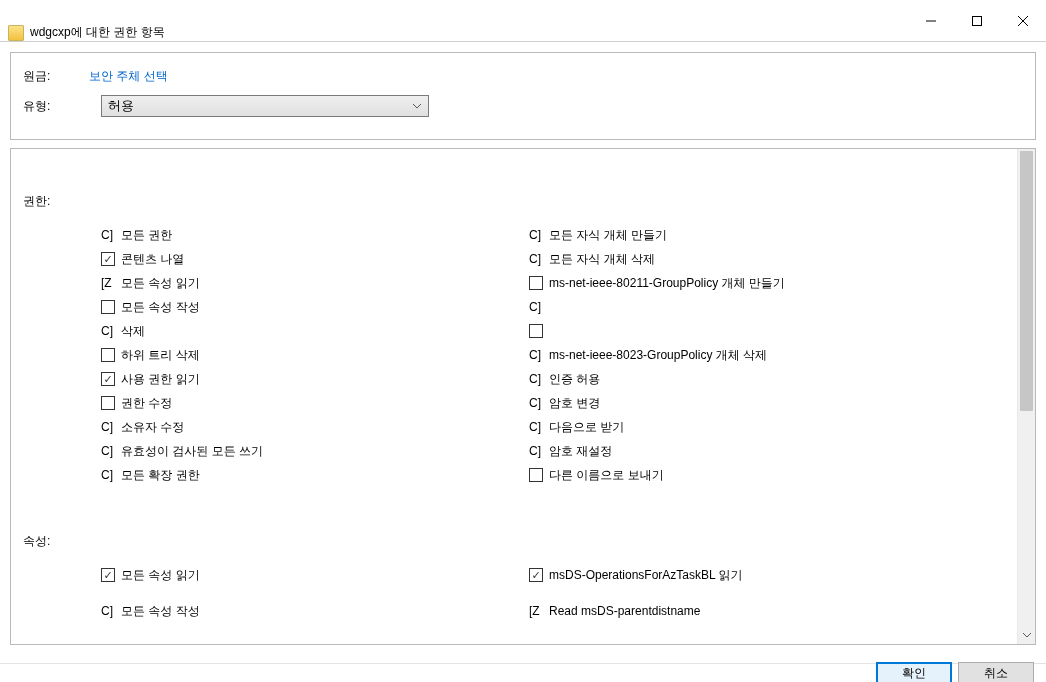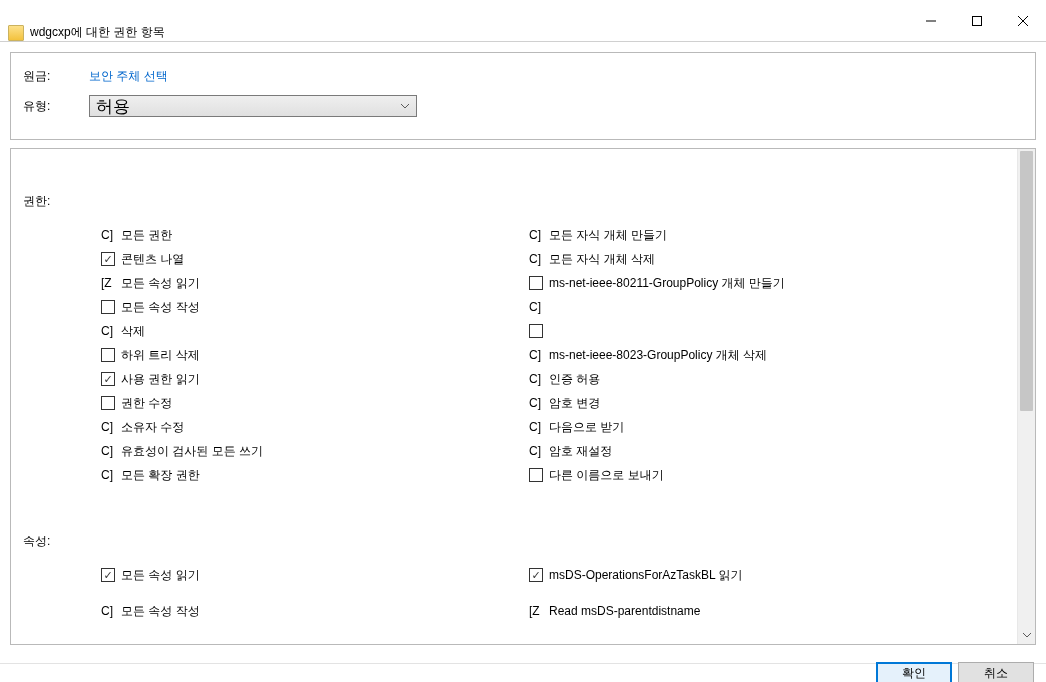--- a/index.html
+++ b/index.html
@@ -80,21 +80,22 @@
 }
 .select {
   width: 328px;
   height: 22px;
   border: 1px solid #7a7a7a;
   background: linear-gradient(#efefef,#e0e0e0);
   display: flex;
   align-items: center;
   justify-content: space-between;
   padding: 0 4px 0 6px;
-  font-size: 17px;
+  font-size: 13px;
+  margin-left: 12px;
 }
 .select .arrow {
   width: 14px;
   display: flex;
   align-items: center;
   justify-content: center;
 }
 .highlight-row {
   border: 3px solid #e23b3b;
   border-radius: 4px;

